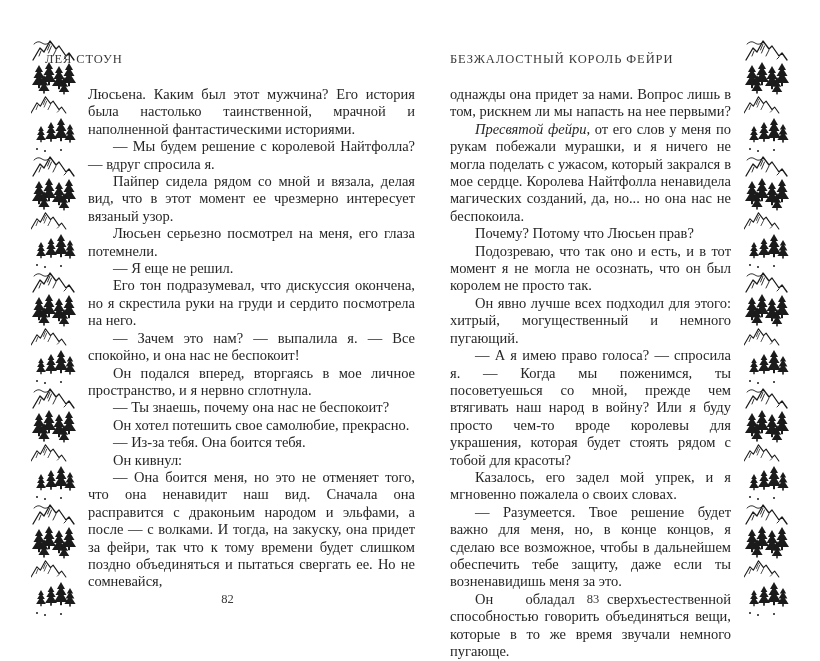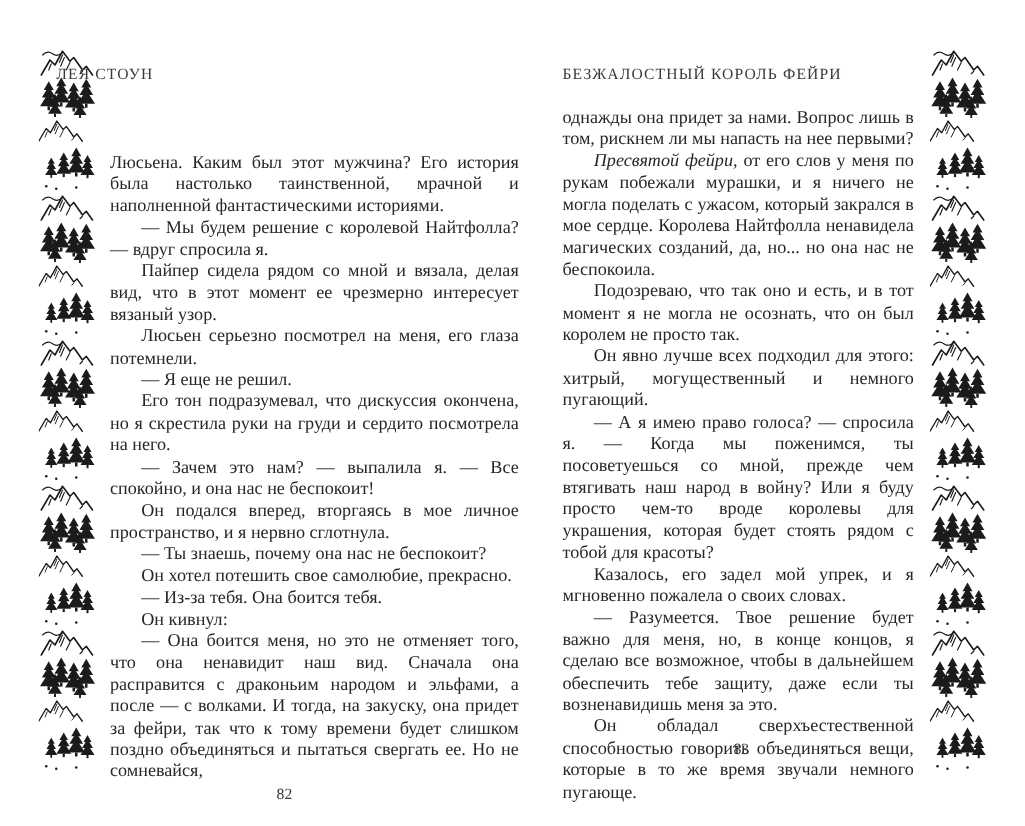--- a/index.html
+++ b/index.html
@@ -28,32 +28,32 @@
   }
   .running-head.left{left:45px;width:370px;}
   .running-head.right{left:450px;width:288px;}
 
   .body-text{
     position:absolute;top:86px;
     font-size:14.5px;line-height:17.4px;
     color:#262626;
     text-align:justify;
   }
-  .body-text.left{left:88px;width:327px;margin-top:36px;}
+  .body-text.left{left:88px;width:327px;}
   .body-text.right{left:450px;width:281px;}
   .body-text p{margin:0;}
   .body-text p.indent{text-indent:25px;}
   .italic{font-style:italic;}
 
   .folio{
     position:absolute;top:592px;
     font-size:12.5px;color:#3a3a3a;
     text-align:center;
   }
-  .folio.left{left:45px;width:365px;margin-top:36px;}
+  .folio.left{left:45px;width:365px;}
   .folio.right{left:450px;width:286px;}
 
   svg .ink{fill:#1b1b1b;stroke:none;}
   svg .line{fill:none;stroke:#1b1b1b;stroke-width:1.3;stroke-linejoin:round;stroke-linecap:round;}
   svg .thin{fill:none;stroke:#1b1b1b;stroke-width:0.9;stroke-linecap:round;}
   .defs-holder{position:absolute;width:0;height:0;overflow:hidden;}
 </style>
 </head>
 <body>
 
@@ -130,20 +130,21 @@
         <p class="indent"><span>— Она боится меня, но это не отменяет того, что она ненавидит наш вид. Сначала она расправится с драконьим народом и эльфами, а после — с волками. И тогда, на закуску, она придет за фейри, так что к тому времени будет слишком поздно объединяться и пытаться свергать ее. Но не сомневайся,</span></p>
       </div>
     <div class="folio left">82</div>
   </div>
 
   <div>
     <div class="running-head right">БЕЗЖАЛОСТНЫЙ КОРОЛЬ ФЕЙРИ</div>
     <div class="body-text right">
         <p class=""><span>однажды она придет за нами. Вопрос лишь в том, рискнем ли мы напасть на нее первыми?</span></p>
         <p class="indent"><span class="italic">Пресвятой фейри</span><span>, от его слов у меня по рукам побежали мурашки, и я ничего не могла поделать с ужасом, который закрался в мое сердце. Королева Найтфолла ненавидела магических созданий, да, но... но она нас не беспокоила.</span></p>
+        <p class="indent"><span>Почему? Потому что Люсьен прав?</span></p>
         <p class="indent"><span>Подозреваю, что так оно и есть, и в тот момент я не могла не осознать, что он был королем не просто так.</span></p>
         <p class="indent"><span>Он явно лучше всех подходил для этого: хитрый, могущественный и немного пугающий.</span></p>
         <p class="indent"><span>— А я имею право голоса? — спросила я. — Когда мы поженимся, ты посоветуешься со мной, прежде чем втягивать наш народ в войну? Или я буду просто чем-то вроде королевы для украшения, которая будет стоять рядом с тобой для красоты?</span></p>
         <p class="indent"><span>Казалось, его задел мой упрек, и я мгновенно пожалела о своих словах.</span></p>
         <p class="indent"><span>— Разумеется. Твое решение будет важно для меня, но, в конце концов, я сделаю все возможное, чтобы в дальнейшем обеспечить тебе защиту, даже если ты возненавидишь меня за это.</span></p>
         <p class="indent"><span>Он обладал сверхъестественной способностью говорить объединяться вещи, которые в то же время звучали немного пугающе.</span></p>
       </div>
     <div class="folio right">83</div>
   </div>
 

